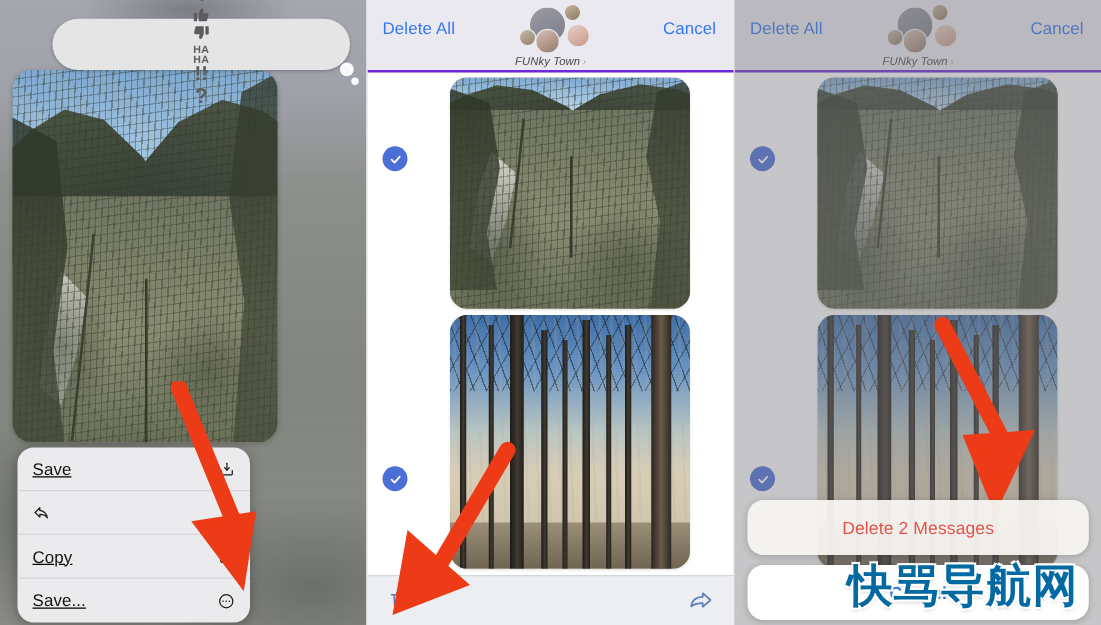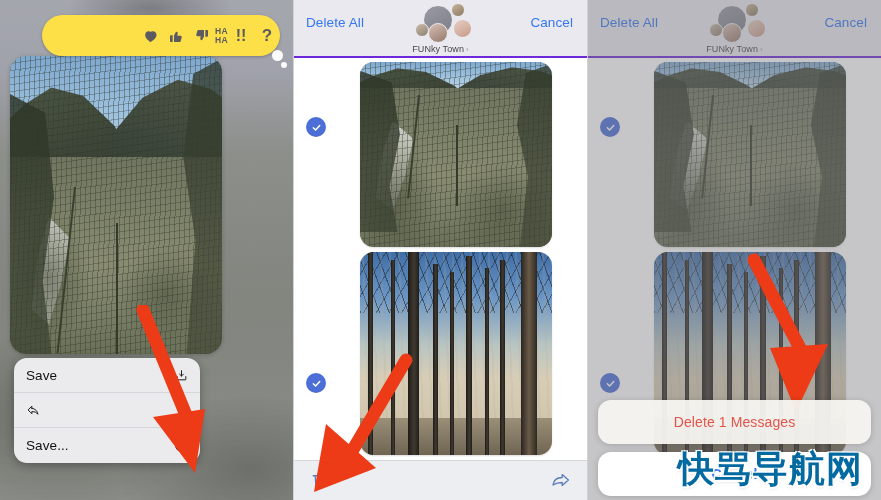--- a/index.html
+++ b/index.html
@@ -27,24 +27,25 @@
     content:""; position:absolute; inset:0;
     background:
       radial-gradient(ellipse 120px 40px at 150px 8px, rgba(90,92,96,.55), transparent 70%),
       radial-gradient(ellipse 200px 120px at 60px 420px, rgba(70,72,66,.45), transparent 75%),
       radial-gradient(ellipse 180px 100px at 250px 470px, rgba(80,84,78,.5), transparent 75%);
   }
 
   
   .react-bar{
     position:absolute; left:42px; top:15px; width:238px; height:41px;
-    background:#fde047; border-radius:21px;
-    display:flex; align-items:center; justify-content:flex-end;
+    background:#e5e5e5; border-radius:21px;
+    display:flex; align-items:center; justify-content:center;
     box-shadow:0 1px 3px rgba(0,0,0,.25);
     z-index:6;
+    flex-direction:column;
   }
   .react-ico{ color:#5c5c60; font-size:17px; line-height:1; display:flex; align-items:center; justify-content:center; width:26px;}
   .react-ico svg{ display:block; }
   .react-haha{ font-size:8.5px; font-weight:bold; letter-spacing:.3px; line-height:8.5px; text-align:center; color:#5c5c60;}
   .tail1{ position:absolute; left:272px; top:50px; width:11px; height:11px; border-radius:50%; background:#fbfbfb; z-index:6;}
   .tail2{ position:absolute; left:281px; top:62px; width:6px; height:6px; border-radius:50%; background:#fbfbfb; z-index:6;}
 
   
   .p1-photo{
     position:absolute; left:10px; top:56px; width:212px; height:298px;
@@ -106,21 +107,21 @@
   }
 
   
   .ctx-menu{
     position:absolute; left:14px; top:358px; width:186px;
     background:#ebebed; border-radius:13px; overflow:hidden; z-index:7;
     box-shadow:0 2px 10px rgba(0,0,0,.3);
   }
   .ctx-item{
     height:35px; display:flex; align-items:center; padding:0 12px;
-    border-bottom:1px solid #d6d6da; position:relative;
+    border-bottom:1px solid #d6d6da; position:relative;text-decoration:underline;
   }
   .ctx-item:last-child{ border-bottom:none; }
   .ctx-label{ font-size:13.5px; color:#111; flex:1; letter-spacing:.1px;}
   .ctx-icon{ color:#1a1a1a; display:flex; align-items:center; }
 
   
   .ios-header{
     position:absolute; left:0; right:0; top:0; height:58px;
     background:#e9e9ef;
     border-bottom:2px solid #6d28d9;
@@ -138,21 +139,21 @@
     position:absolute; left:0; right:0; top:3px;
     display:flex; flex-direction:column; align-items:center;
   }
   .avatars{ position:relative; width:80px; height:40px; }
   .av{ position:absolute; border-radius:50%; background:#b9b9c2; overflow:hidden; border:1.5px solid #e9e9ef;}
   .av-main{ left:22px; top:2px; width:30px; height:30px; background:linear-gradient(150deg,#9a9aa4,#7e7e8a);}
   .av-a{ left:50px; top:0px; width:14px; height:14px; background:linear-gradient(150deg,#c8b59c,#8c7a62);}
   .av-b{ left:52px; top:16px; width:19px; height:19px; background:linear-gradient(150deg,#e7cfc2,#c79a8c);}
   .av-c{ left:14px; top:20px; width:14px; height:14px; background:linear-gradient(150deg,#cbbca8,#8e8070);}
   .av-d{ left:27px; top:20px; width:20px; height:20px; background:linear-gradient(150deg,#d8c0b4,#94786c);}
-  .grp-name{ font-size:9px; color:#46464a; margin-top:1px; letter-spacing:.1px;}
+  .grp-name{ font-size:9px; color:#46464a; margin-top:1px; letter-spacing:.1px;font-style:italic;}
   .grp-chev{ color:#9a9aa0; font-size:8px; margin-left:2px;}
 
   .thread{ position:absolute; left:0; right:0; top:62px; bottom:40px; background:#fff; }
 
   .msg-photo{
     position:absolute; border-radius:14px; overflow:hidden;
     box-shadow:0 1px 2px rgba(0,0,0,.14);
   }
   .check{
     position:absolute; width:20px; height:20px; border-radius:50%;
@@ -288,20 +289,29 @@
               <path d="M4 14v5a1 1 0 001 1h14a1 1 0 001-1v-5"></path>
               <path d="M12 3v10"></path>
               <path d="M8.5 9.5L12 13l3.5-3.5"></path>
             </svg>
         </span>
       </div>
       <div class="ctx-item">
         <span class="ctx-icon">
           <svg width="15" height="13" viewBox="0 0 24 24" fill="none" stroke="#1a1a1a" stroke-width="1.8" stroke-linecap="round" stroke-linejoin="round">
               <path d="M9 8V4L2 11l7 7v-4c5 0 9 1.5 11 5-1-6-4-10-11-11z"></path>
+            </svg>
+        </span>
+      </div>
+      <div class="ctx-item">
+        <span class="ctx-label">Copy</span>
+        <span class="ctx-icon">
+          <svg width="13" height="14" viewBox="0 0 24 24" fill="none" stroke="#1a1a1a" stroke-width="1.8" stroke-linejoin="round">
+              <rect x="3" y="7" width="12" height="14" rx="2"></rect>
+              <path d="M8 7V5a2 2 0 012-2h8a2 2 0 012 2v10a2 2 0 01-2 2h-2"></path>
             </svg>
         </span>
       </div>
       <div class="ctx-item">
         <span class="ctx-label">Save...</span>
         <span class="ctx-icon">
           <svg width="14" height="14" viewBox="0 0 24 24" fill="none" stroke="#1a1a1a" stroke-width="1.7">
               <circle cx="12" cy="12" r="9"></circle>
               <circle cx="7.6" cy="12" r="1.1" fill="#1a1a1a" stroke="none"></circle>
               <circle cx="12" cy="12" r="1.1" fill="#1a1a1a" stroke="none"></circle>
@@ -462,21 +472,21 @@
         <svg width="11" height="11" viewBox="0 0 24 24" fill="none" stroke="#fff" stroke-width="3.2" stroke-linecap="round" stroke-linejoin="round">
             <path d="M5 12.5l5 5 9-10"></path>
           </svg>
       </div>
     </div>
 
     <div class="dimmer"></div>
 
     <div class="sheet" style="top:400px;">
       <div class="sheet-block">
-        <div class="sheet-destructive">Delete 1 Messages</div>
+        <div class="sheet-destructive">Delete 2 Messages</div>
       </div>
       <div class="sheet-cancel" style="margin-top:8px;">Cancel</div>
     </div>
 
     <svg class="arrow" style="left:148px;top:252px;" width="120" height="165" viewBox="0 0 120 165">
       <path d="M18 8 L66 100" stroke="#ec3b16" stroke-width="13" stroke-linecap="round"></path>
       <path d="M60 160 L34 96 L92 92 Z" fill="#ec3b16"></path>
     </svg>
 
     <div class="watermark">快骂导航网</div>

